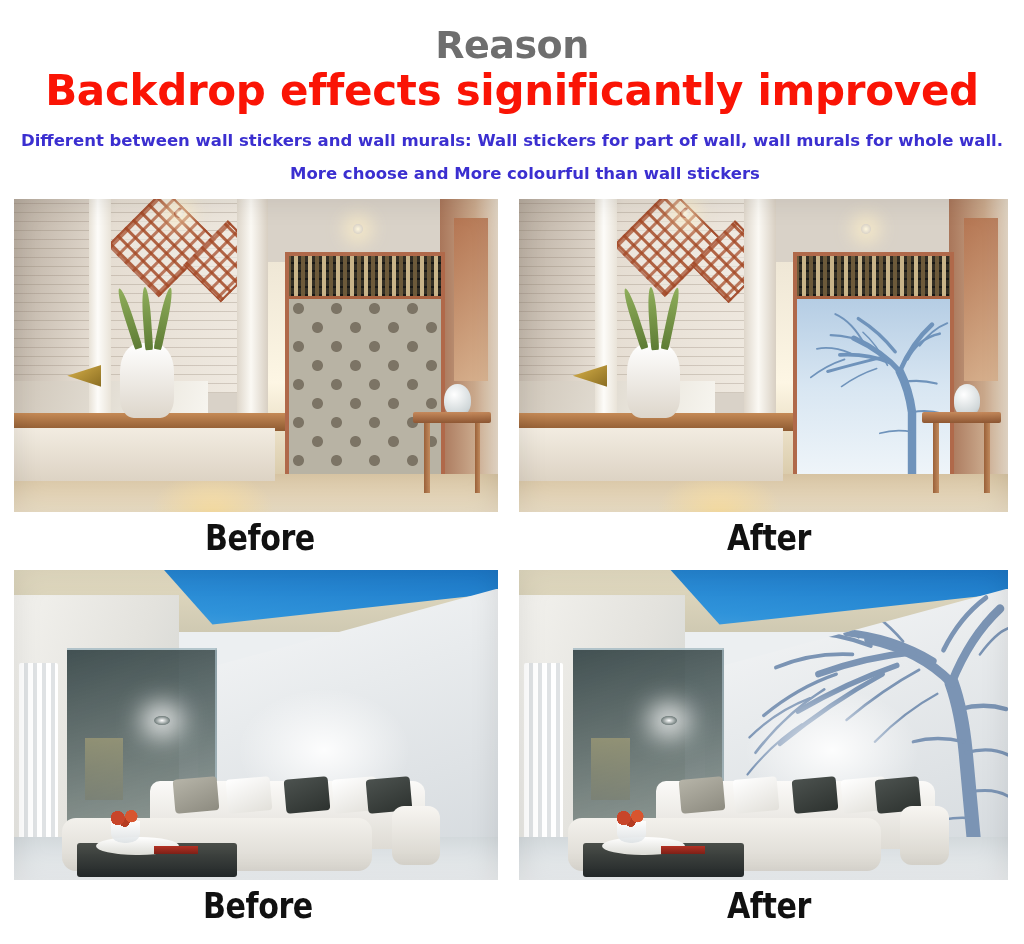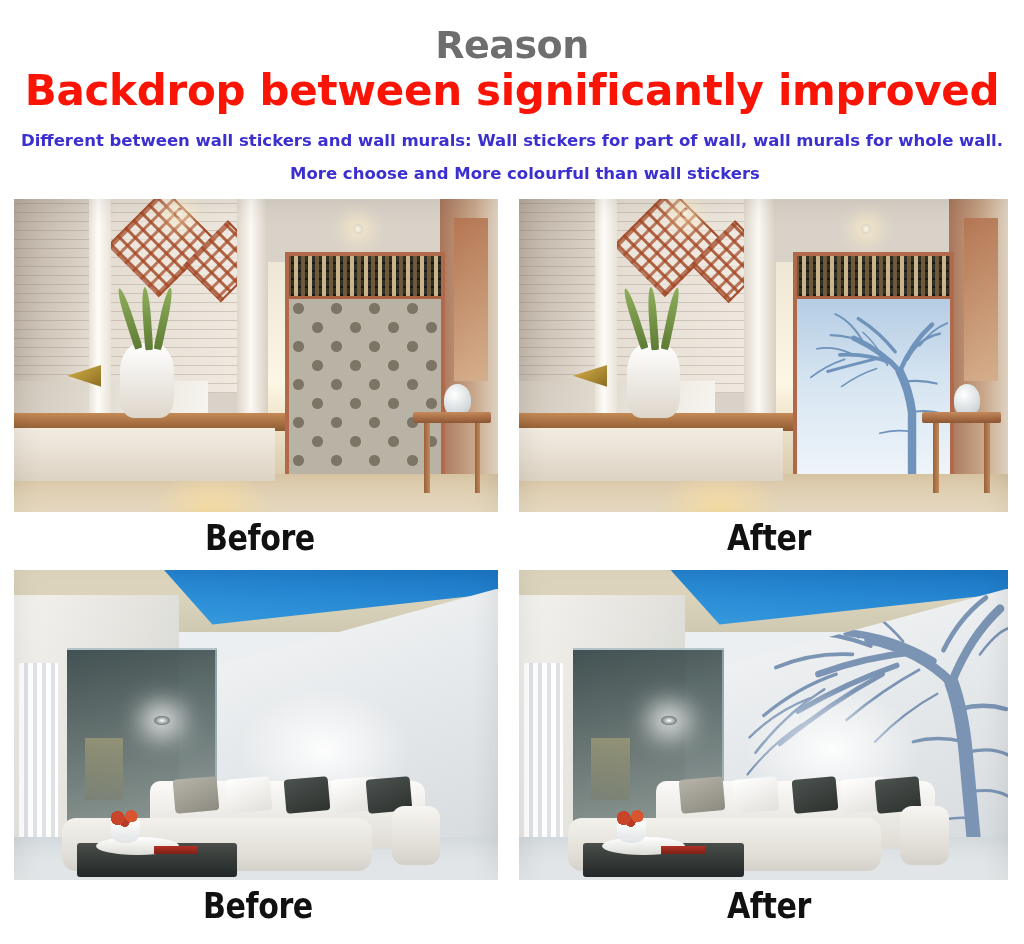--- a/index.html
+++ b/index.html
@@ -354,21 +354,21 @@
     box-shadow: inset 0 0 30px rgba(0,0,0,.10);
     pointer-events: none;
   }
 </style>
 </head>
 <body>
 
 <div id="page">
 
   <div class="eyebrow">Reason</div>
-  <div class="headline">Backdrop between significantly improved</div>
+  <div class="headline">Backdrop effects significantly improved</div>
   <div class="subline subline-1">Different between wall stickers and wall murals: Wall stickers for part of wall, wall murals for whole wall.</div>
   <div class="subline subline-2">More choose and More colourful than wall stickers</div>
 
   <div class="photo photo-tl">
     <div class="hall">
       <div class="hall-leftwall"></div>
       <div class="hall-leftwall-lo"></div>
       <div class="hall-back"></div>
       <div class="hall-rightwall"></div>
       <div class="hall-rightpanel"></div>

